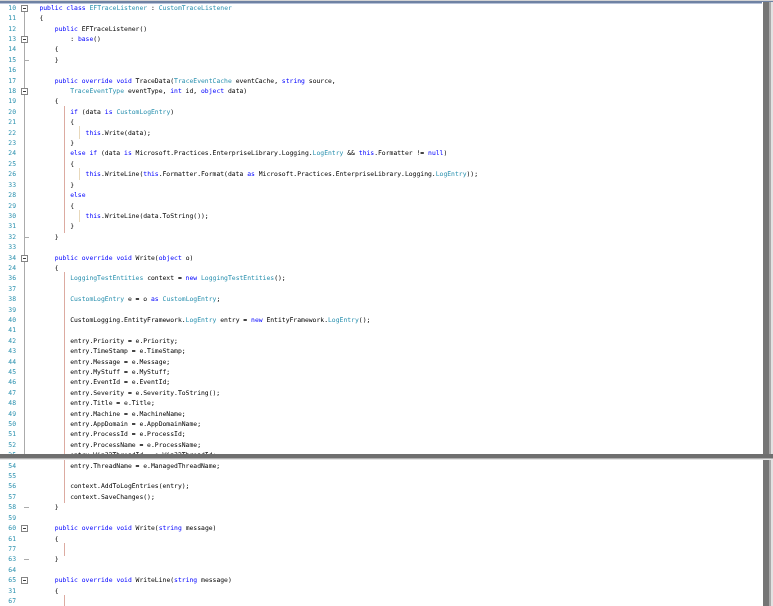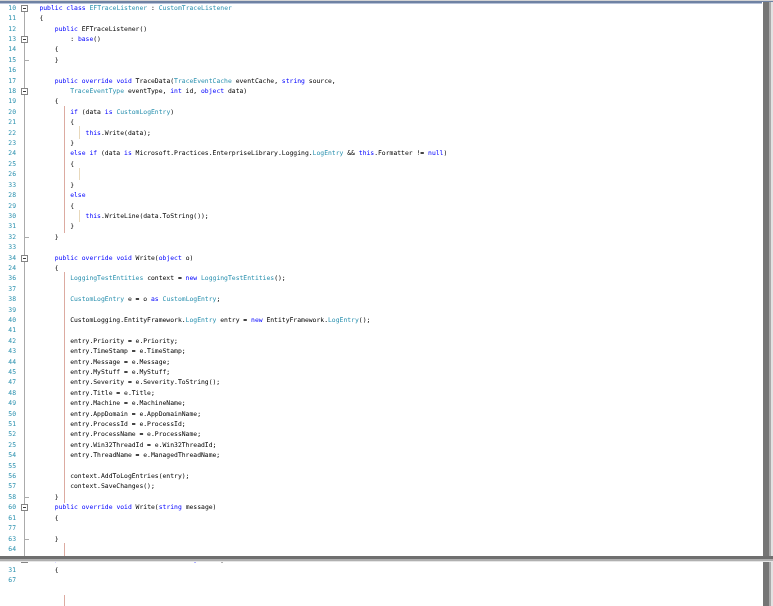--- a/index.html
+++ b/index.html
@@ -1,18 +1,18 @@
 <!DOCTYPE html>
 <html><head>
 <meta charset="utf-8">
 <style>
   html,body{margin:0;padding:0;background:#ffffff;}
   body{width:773px;height:606px;overflow:hidden;}
   .frame{
-    position:relative;width:773px;height:562px;background:#ffffff;
+    position:relative;width:773px;height:460px;background:#ffffff;
     font-family:"DejaVu Sans Mono","Liberation Mono",monospace;
     font-size:6.4px;line-height:10.42px;
   }
   
   .edge-top{
     position:absolute;top:0;left:0;right:0;height:4px;z-index:6;
     background:linear-gradient(#d4d4d4 0 1px,#6f82a3 1px 2.6px,#b7c2d8 2.6px 3.6px,#ffffff 3.6px);
   }
   .edge-right{
     position:absolute;top:2px;right:0;width:11px;height:604px;z-index:6;
@@ -120,20 +120,21 @@
       <div class="row">
         <span class="num">24</span>
         <span class="code"><span class="p">            </span><span class="k">else</span><span class="p"> </span><span class="k">if</span><span class="p"> (data </span><span class="k">is</span><span class="p"> Microsoft.Practices.EnterpriseLibrary.Logging.</span><span class="t">LogEntry</span><span class="p"> &amp;&amp; </span><span class="k">this</span><span class="p">.Formatter != </span><span class="k">null</span><span class="p">)</span></span>
       </div>
       <div class="row">
         <span class="num">25</span>
         <span class="code"><span class="p">            {</span></span>
       </div>
       <div class="row">
         <span class="num">26</span>
+        <span class="code"><span class="p">                </span><span class="k">this</span><span class="p">.WriteLine(</span><span class="k">this</span><span class="p">.Formatter.Format(data </span><span class="k">as</span><span class="p"> Microsoft.Practices.EnterpriseLibrary.Logging.</span><span class="t">LogEntry</span><span class="p">));</span></span>
       </div>
       <div class="row">
         <span class="num">33</span>
         <span class="code"><span class="p">            }</span></span>
       </div>
       <div class="row">
         <span class="num">28</span>
         <span class="code"><span class="p">            </span><span class="k">else</span></span>
       </div>
       <div class="row">
@@ -200,20 +201,24 @@
       </div>
       <div class="row">
         <span class="num">44</span>
         <span class="code"><span class="p">            entry.Message = e.Message;</span></span>
       </div>
       <div class="row">
         <span class="num">45</span>
         <span class="code"><span class="p">            entry.MyStuff = e.MyStuff;</span></span>
       </div>
       <div class="row">
+        <span class="num">46</span>
+        <span class="code"><span class="p">            entry.EventId = e.EventId;</span></span>
+      </div>
+      <div class="row">
         <span class="num">47</span>
         <span class="code"><span class="p">            entry.Severity = e.Severity.ToString();</span></span>
       </div>
       <div class="row">
         <span class="num">48</span>
         <span class="code"><span class="p">            entry.Title = e.Title;</span></span>
       </div>
       <div class="row">
         <span class="num">49</span>
         <span class="code"><span class="p">            entry.Machine = e.MachineName;</span></span>
@@ -247,20 +252,24 @@
         <span class="code"><span class="p">            context.AddToLogEntries(entry);</span></span>
       </div>
       <div class="row">
         <span class="num">57</span>
         <span class="code"><span class="p">            context.SaveChanges();</span></span>
       </div>
       <div class="row">
         <span class="num">58</span>
         <div class="tick"></div>
         <span class="code"><span class="p">        }</span></span>
+      </div>
+      <div class="row">
+        <span class="num">59</span>
+        <span class="code"></span>
       </div>
       <div class="row">
         <span class="num">60</span>
         <div class="fold"></div>
         <span class="code"><span class="p">        </span><span class="k">public</span><span class="p"> </span><span class="k">override</span><span class="p"> </span><span class="k">void</span><span class="p"> Write(</span><span class="k">string</span><span class="p"> message)</span></span>
       </div>
       <div class="row">
         <span class="num">61</span>
         <span class="code"><span class="p">        {</span></span>
       </div>

